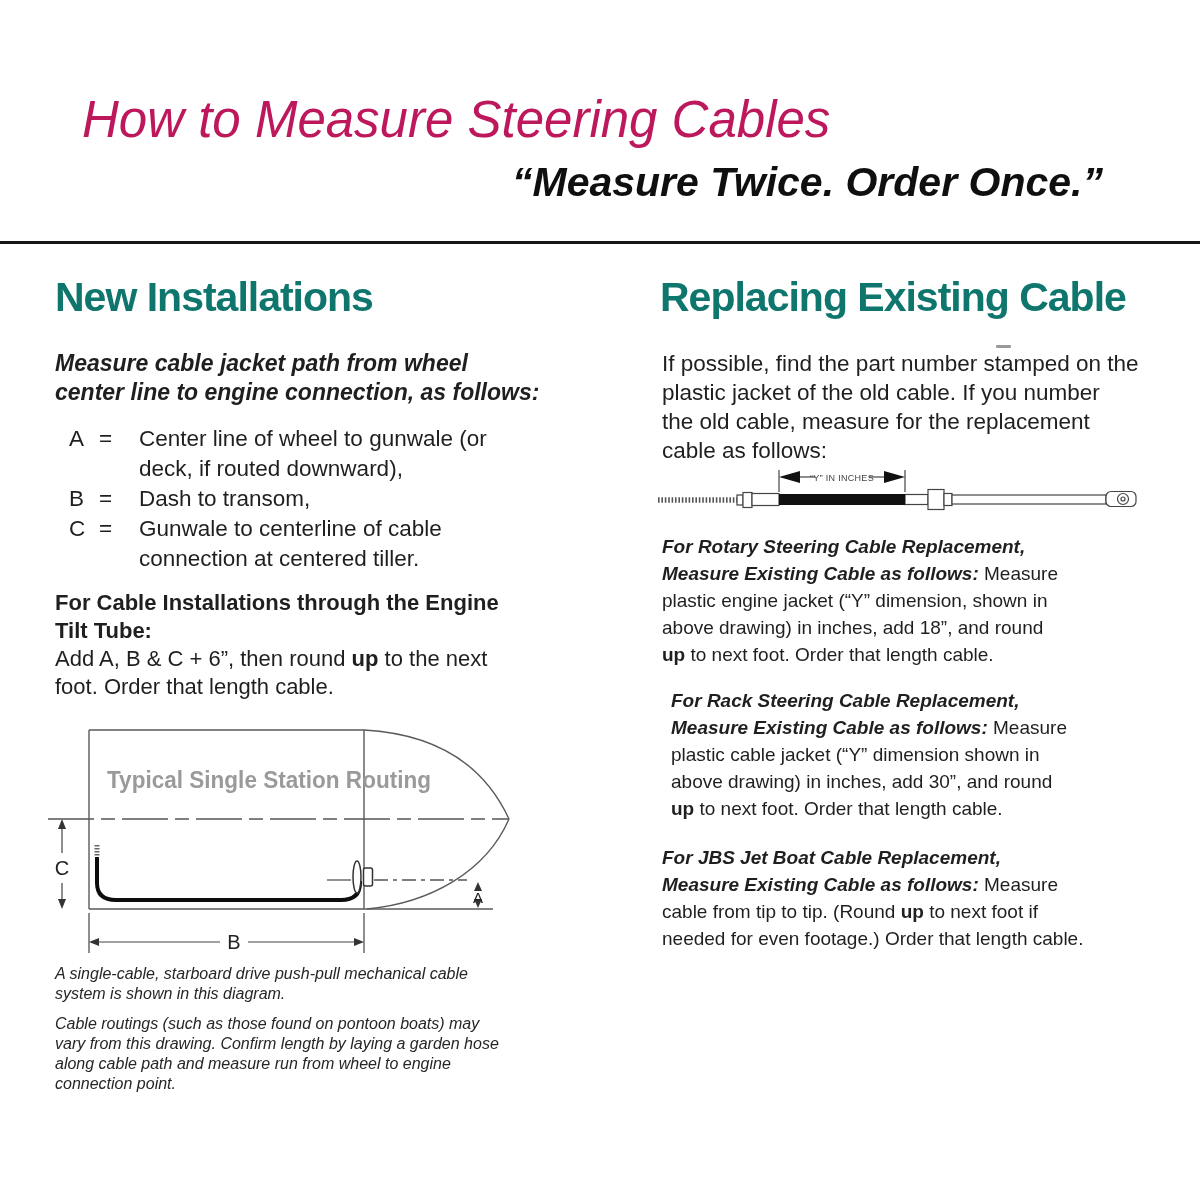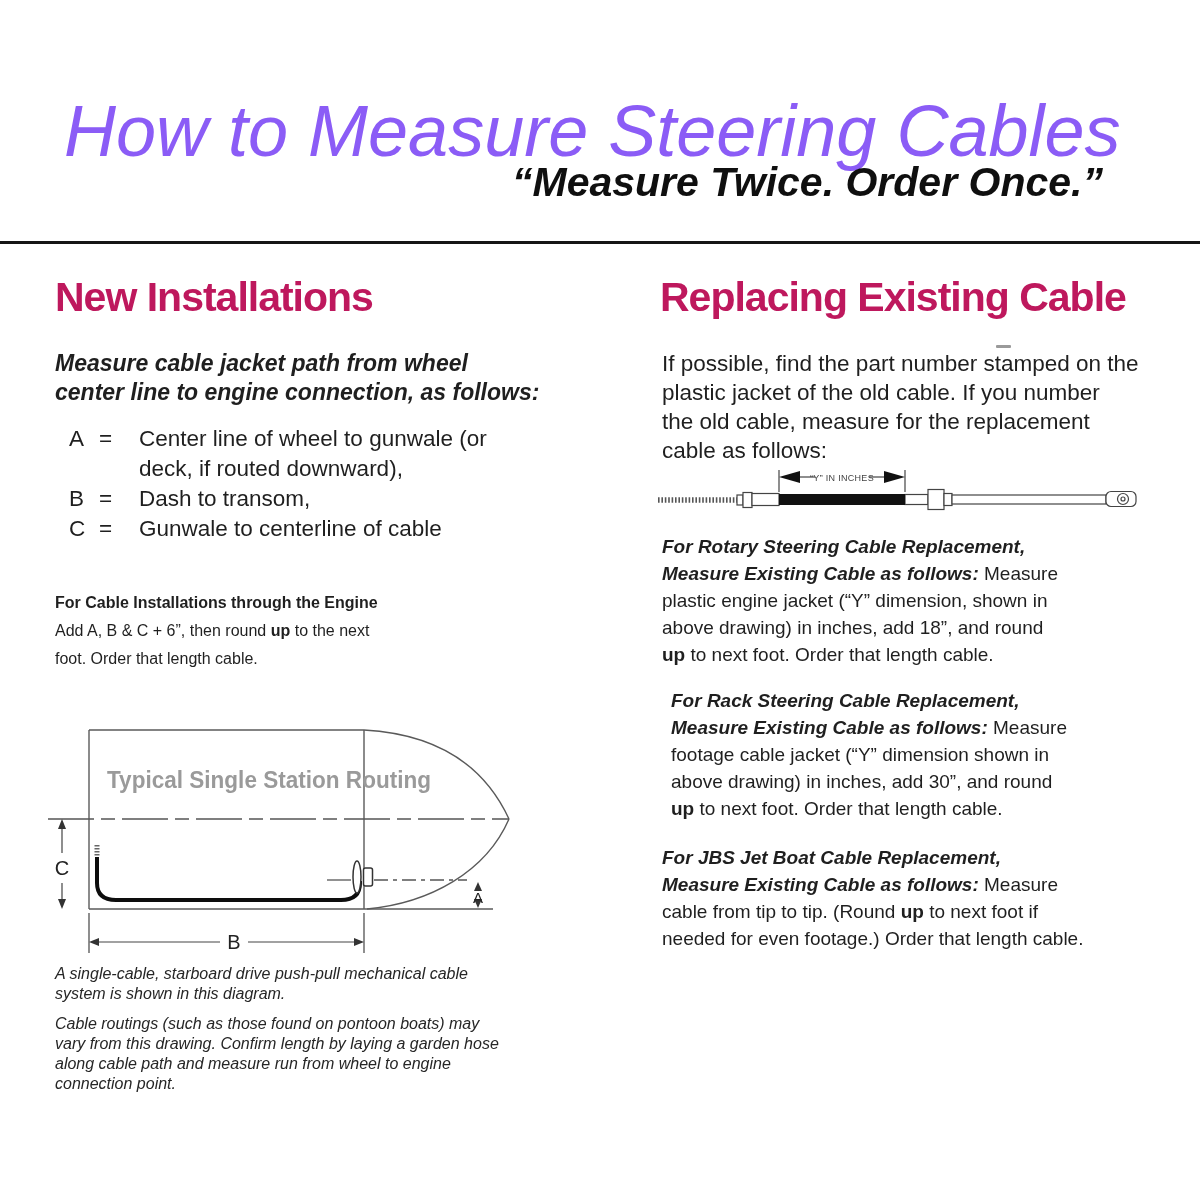--- a/index.html
+++ b/index.html
@@ -2,34 +2,34 @@
 <html><head>
 <meta charset="utf-8">
 <style>
   html,body{margin:0;padding:0;background:#ffffff;}
   body{width:1200px;height:1200px;position:relative;overflow:hidden;
        font-family:"Liberation Sans","DejaVu Sans",sans-serif;color:#1f1f1f;}
   .abs{position:absolute;}
   .nowrap div{white-space:nowrap;}
   .b{font-weight:bold;}
   .i{font-style:italic;}
-  .title{left:64px;top:90px;font-size:72px;font-style:italic;color:#8b5cf6;}
+  .title{left:82px;top:90px;font-size:51px;font-style:italic;color:#be185d;}
   .tagline{left:512px;top:159px;font-size:41px;font-weight:bold;font-style:italic;color:#0f0f0f;}
   .divider{left:0;top:241px;width:1200px;height:3px;background:#161616;}
   .artifact{left:996px;top:345px;width:15px;height:3px;background:#9a9a9a;border-radius:1px;}
-  .col-heading{font-size:41px;font-weight:bold;letter-spacing:-1px;color:#be185d;}
+  .col-heading{font-size:41px;font-weight:bold;letter-spacing:-1px;color:#0f766e;}
   .h-left{left:55px;top:274px;}
   .h-right{left:660px;top:274px;}
   .lead{left:55px;top:349px;font-size:23px;line-height:29px;}
   .defs{left:55px;top:424px;font-size:22.5px;line-height:30px;}
   .def-row{display:flex;align-items:flex-start;}
   .def-key{display:inline-block;width:30px;padding-left:14px;flex:none;}
   .def-eq{display:inline-block;width:40px;flex:none;}
   .def-val div{white-space:nowrap;}
-  .tilt{left:55px;top:589px;font-size:16px;line-height:28px;}
+  .tilt{left:55px;top:589px;font-size:22px;line-height:28px;}
   .boat-svg{left:38px;top:711px;}
   .fn{font-style:italic;font-size:16px;line-height:20px;color:#262626;}
   .fn1{left:55px;top:964px;}
   .fn2{left:55px;top:1014px;}
   .intro{left:662px;top:349px;font-size:22.5px;line-height:29px;}
   .cable-svg{left:653px;top:457px;}
   .sect{font-size:19px;line-height:27px;}
   .rotary{left:662px;top:533px;}
   .rack{left:662px;top:687px;margin-left:9px;}
   .jbs{left:662px;top:844px;}
@@ -64,26 +64,28 @@
     <span class="def-eq">=</span>
     <div class="def-val">
         <div><span>Dash to transom,</span></div>
       </div>
   </div>
   <div class="def-row">
     <span class="def-key">C</span>
     <span class="def-eq">=</span>
     <div class="def-val">
         <div><span>Gunwale to centerline of cable</span></div>
+        <div><span>connection at centered tiller.</span></div>
       </div>
   </div>
 </div>
 
 <div class="abs tilt nowrap">
     <div><span class="b">For Cable Installations through the Engine</span></div>
+    <div><span class="b">Tilt Tube:</span></div>
     <div><span>Add A, B &amp; C + 6”, then round </span><span class="b">up</span><span> to the next</span></div>
     <div><span>foot. Order that length cable.</span></div>
   </div>
 
 <svg class="abs boat-svg" width="512" height="252" viewBox="0 0 512 252">
   <g fill="none" stroke="#5a5a5a" stroke-width="1.4">
     <path d="M51,19 H326"></path>
     <path d="M51,19 V198"></path>
     <path d="M326,19 V198"></path>
     <path d="M326,19 C398,23 446,54 471,108"></path>
@@ -172,21 +174,21 @@
 <div class="abs sect rotary nowrap">
     <div><span class="b i">For Rotary Steering Cable Replacement,</span></div>
     <div><span class="b i">Measure Existing Cable as follows:</span><span> Measure</span></div>
     <div><span>plastic engine jacket (“Y” dimension, shown in</span></div>
     <div><span>above drawing) in inches, add 18”, and round</span></div>
     <div><span class="b">up</span><span> to next foot. Order that length cable.</span></div>
   </div>
 <div class="abs sect rack nowrap">
     <div><span class="b i">For Rack Steering Cable Replacement,</span></div>
     <div><span class="b i">Measure Existing Cable as follows:</span><span> Measure</span></div>
-    <div><span>footage cable jacket (“Y” dimension shown in</span></div>
+    <div><span>plastic cable jacket (“Y” dimension shown in</span></div>
     <div><span>above drawing) in inches, add 30”, and round</span></div>
     <div><span class="b">up</span><span> to next foot. Order that length cable.</span></div>
   </div>
 <div class="abs sect jbs nowrap">
     <div><span class="b i">For JBS Jet Boat Cable Replacement,</span></div>
     <div><span class="b i">Measure Existing Cable as follows:</span><span> Measure</span></div>
     <div><span>cable from tip to tip. (Round </span><span class="b">up</span><span> to next foot if</span></div>
     <div><span>needed for even footage.) Order that length cable.</span></div>
   </div>
 

